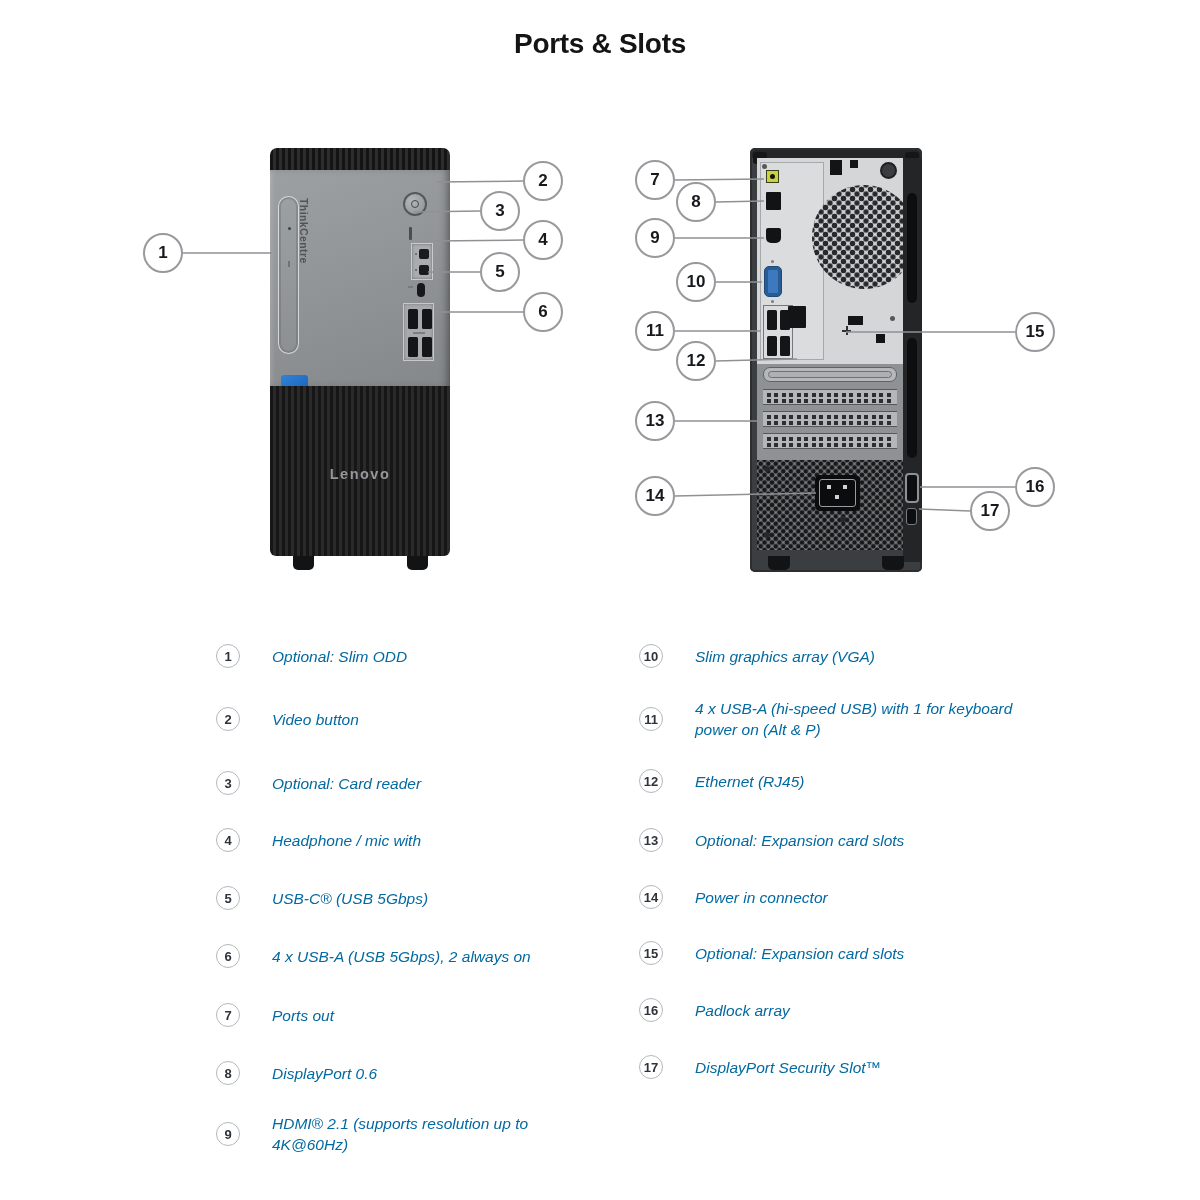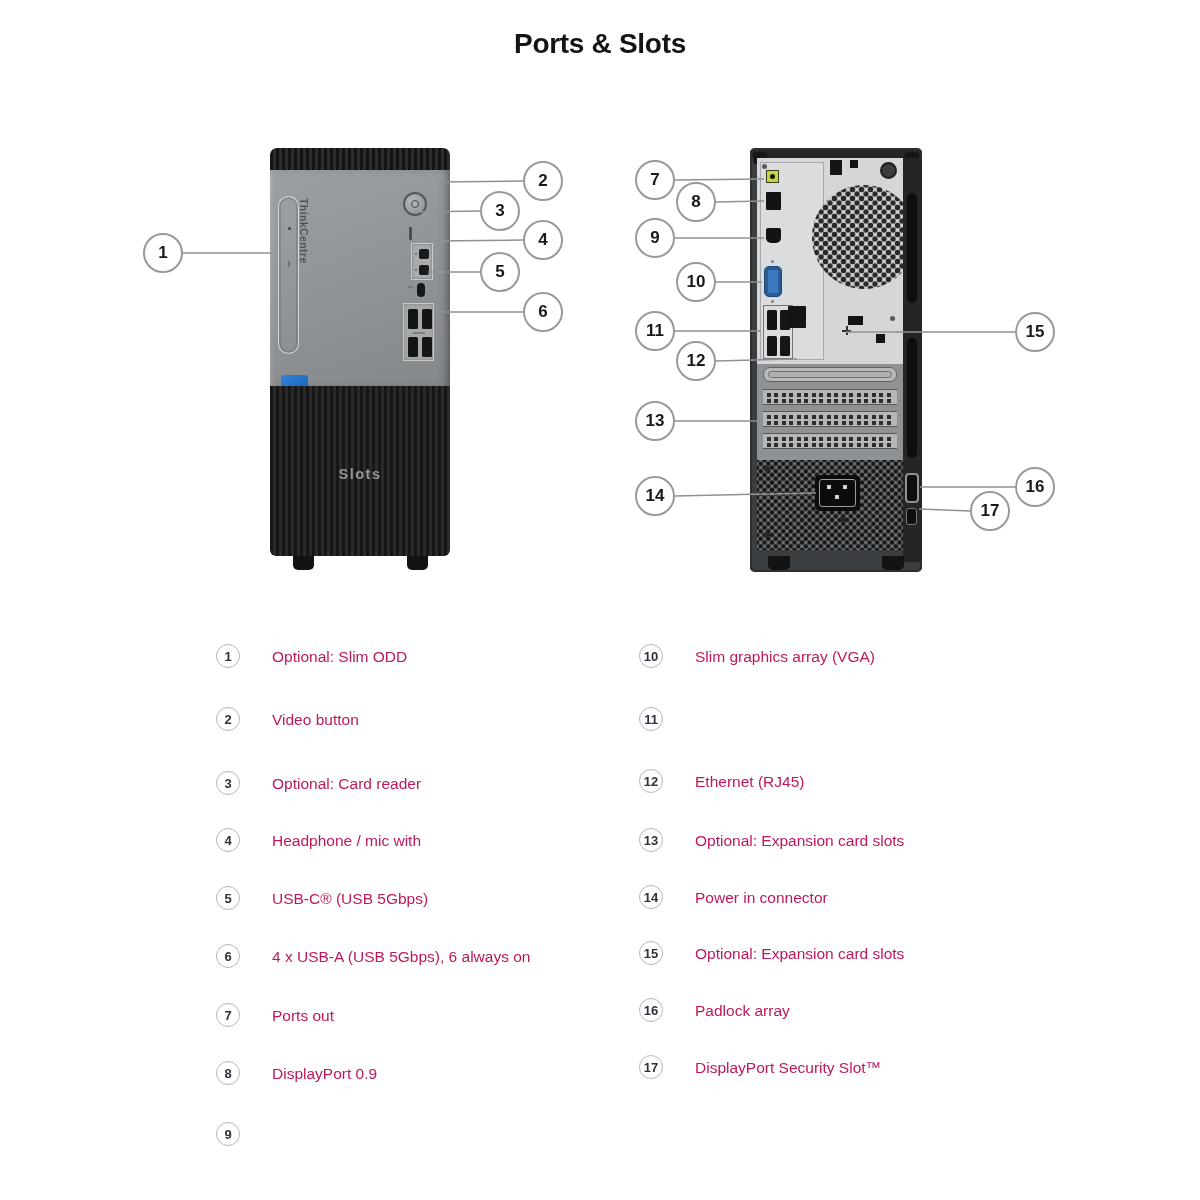--- a/index.html
+++ b/index.html
@@ -124,21 +124,21 @@
   .rt-padlock{left:155px;top:325px;width:14px;height:30px;box-sizing:border-box;
     border:2px solid #8e9194;border-radius:4px;background:#0d0e0f;}
   .rt-kensington{left:156px;top:360px;width:11px;height:17px;box-sizing:border-box;background:#0d0e0f;
     border:1.5px solid #797c7f;border-radius:3px;}
   
   .legend-row{position:absolute;display:flex;align-items:center;}
   .legend-num{
     width:24px;height:24px;border-radius:50%;box-sizing:border-box;border:1.3px solid #b4b7ba;
     background:#fff;display:flex;align-items:center;justify-content:center;flex:0 0 24px;
     font-size:13px;font-weight:bold;color:#2e323c;}
-  .legend-label{margin-left:32px;font-size:15.5px;line-height:21px;color:#be185d;white-space:pre-line;}
+  .legend-label{margin-left:32px;font-size:15.5px;line-height:21px;color:#0369a1;white-space:pre-line;font-style:italic;}
 </style>
 </head>
 <body>
 
 <div id="title">Ports &amp; Slots</div>
 
 <svg id="leader-lines" width="1200" height="600">
   <line x1="183" y1="253" x2="272" y2="253"></line>
   <line x1="437" y1="182" x2="523" y2="181"></line>
   <line x1="414" y1="212" x2="480" y2="211"></line>
@@ -181,21 +181,21 @@
     <div class="abs ft-usbpanel">
       <div class="abs usba" style="left:4px;top:5px;"></div>
       <div class="abs usba" style="left:18px;top:5px;"></div>
       <div class="abs ft-usb-divider"></div>
       <div class="abs usba" style="left:4px;top:33px;"></div>
       <div class="abs usba" style="left:18px;top:33px;"></div>
     </div>
     <div class="abs ft-intel">intel</div>
   </div>
   <div class="abs ft-lower"></div>
-  <div class="abs ft-lenovo">Slots</div>
+  <div class="abs ft-lenovo">Lenovo</div>
   <div class="abs foot" style="left:23px;top:408px;width:21px;height:14px;"></div>
   <div class="abs foot" style="left:137px;top:408px;width:21px;height:14px;"></div>
 </div>
 
 <div id="rear-tower">
   <div class="abs rt-frame"></div>
   <div class="abs rt-topband"></div>
   <div class="abs rt-corner" style="left:3px;top:4px;"></div>
   <div class="abs rt-corner" style="left:155px;top:4px;"></div>
   <div class="abs rt-panel"></div>
@@ -285,40 +285,44 @@
 <div class="legend-row" style="left:216px;top:827px;height:26px;">
   <span class="legend-num">4</span>
   <span class="legend-label">Headphone / mic with</span>
 </div>
 <div class="legend-row" style="left:216px;top:885px;height:26px;">
   <span class="legend-num">5</span>
   <span class="legend-label">USB-C® (USB 5Gbps)</span>
 </div>
 <div class="legend-row" style="left:216px;top:943px;height:26px;">
   <span class="legend-num">6</span>
-  <span class="legend-label">4 x USB-A (USB 5Gbps), 6 always on</span>
+  <span class="legend-label">4 x USB-A (USB 5Gbps), 2 always on</span>
 </div>
 <div class="legend-row" style="left:216px;top:1002px;height:26px;">
   <span class="legend-num">7</span>
   <span class="legend-label">Ports out</span>
 </div>
 <div class="legend-row" style="left:216px;top:1060px;height:26px;">
   <span class="legend-num">8</span>
-  <span class="legend-label">DisplayPort 0.9</span>
+  <span class="legend-label">DisplayPort 0.6</span>
 </div>
 <div class="legend-row" style="left:216px;top:1112px;height:44px;">
   <span class="legend-num">9</span>
+  <span class="legend-label" style="width:330px;">HDMI® 2.1 (supports resolution up to
+4K@60Hz)</span>
 </div>
 
 <div class="legend-row" style="left:639px;top:643px;height:26px;">
   <span class="legend-num">10</span>
   <span class="legend-label">Slim graphics array (VGA)</span>
 </div>
 <div class="legend-row" style="left:639px;top:697px;height:44px;">
   <span class="legend-num">11</span>
+  <span class="legend-label" style="width:360px;">4 x USB-A (hi-speed USB) with 1 for keyboard
+power on (Alt &amp; P)</span>
 </div>
 <div class="legend-row" style="left:639px;top:768px;height:26px;">
   <span class="legend-num">12</span>
   <span class="legend-label">Ethernet (RJ45)</span>
 </div>
 <div class="legend-row" style="left:639px;top:827px;height:26px;">
   <span class="legend-num">13</span>
   <span class="legend-label">Optional: Expansion card slots</span>
 </div>
 <div class="legend-row" style="left:639px;top:884px;height:26px;">

